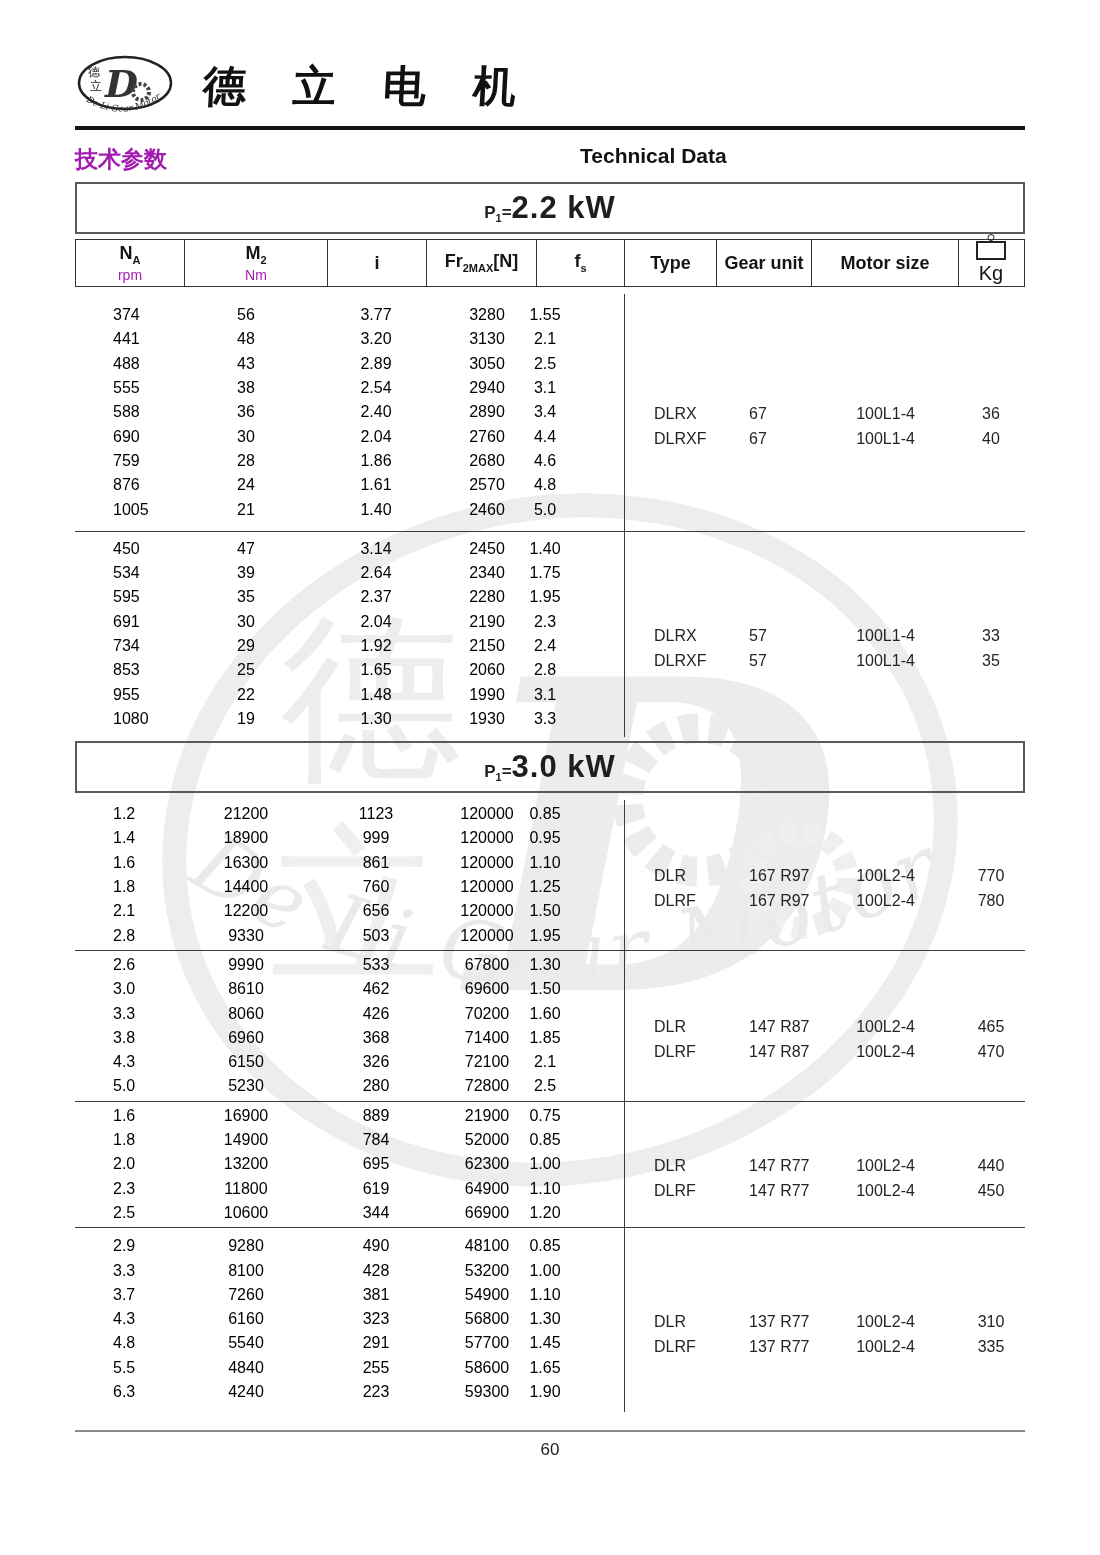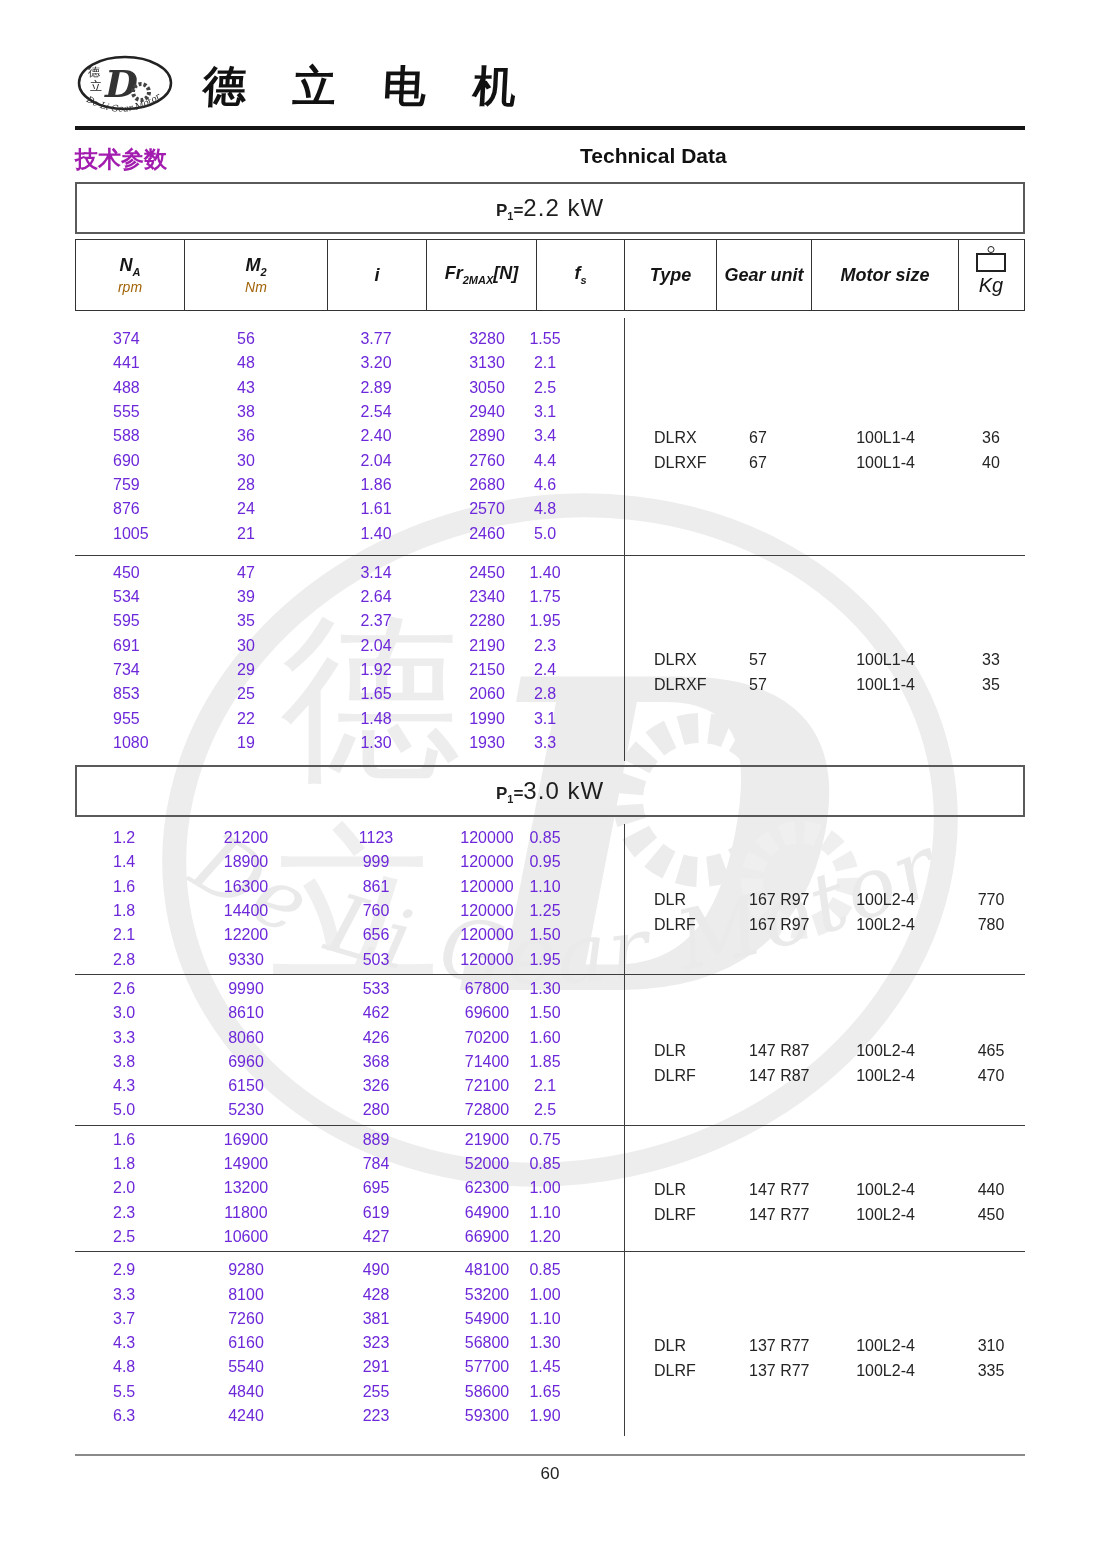--- a/index.html
+++ b/index.html
@@ -11,40 +11,40 @@
   .company{font-family:"DejaVu Serif",serif;font-weight:bold;font-size:43px;letter-spacing:16px;margin-left:28px;color:#111;transform:skewX(-3deg);}
   .toprule{height:4px;background:#151515;margin-top:2px;}
   
   .titles{position:relative;margin-top:14px;height:30px;}
   .cn-title{font-size:23px;font-weight:bold;color:#a21caf;}
   .en-title{position:absolute;left:505px;top:0;font-size:21px;font-weight:bold;color:#111;}
   
   .banner{margin-top:8px;height:48px;border:2px solid #5a5a5a;display:flex;align-items:baseline;justify-content:center;padding-top:0;line-height:48px;}
   .banner .pp{font-size:17px;font-weight:bold;}
   .banner .pp sub{font-size:11px;font-weight:bold;}
-  .banner .kw{font-size:24px;font-weight:normal;letter-spacing:1px;text-align:center;}
+  .banner .kw{font-size:31px;font-weight:bold;letter-spacing:1px;text-align:center;}
   .banner3{margin-top:4px;}
   
-  .colhead{margin-top:5px;height:72px;border:1.5px solid #333;display:flex;box-sizing:border-box;font-style:italic;}
+  .colhead{margin-top:5px;height:48px;border:1.5px solid #333;display:flex;box-sizing:border-box;}
   .hcell{border-right:1.5px solid #333;box-sizing:border-box;display:flex;flex-direction:column;align-items:center;justify-content:center;line-height:1.15;}
   .hcell:last-child{border-right:none;}
   .h-main{font-size:18px;font-weight:bold;color:#151515;}
   .h-main sub{font-size:11px;font-weight:bold;}
-  .h-unit{font-size:14px;color:#a16207;}
+  .h-unit{font-size:14px;color:#a21caf;}
   .hc1{width:109px;} .hc2{width:143px;} .hc3{width:99px;} .hc4{width:110px;} .hc5{width:88px;}
   .hc6{width:92px;} .hc7{width:95px;} .hc8{width:147px;} .hc9{width:64px;}
   .wicon{width:30px;height:19px;border:2px solid #222;position:relative;margin-bottom:2px;box-sizing:border-box;}
   .wicon::before{content:"";position:absolute;top:-9px;left:50%;transform:translateX(-50%);width:5px;height:5px;border:1.5px solid #222;border-radius:50%;}
   .h-kg{font-size:20px;color:#151515;}
   
   .groups{margin-top:7px;}
   .group{display:flex;}
   .group:not(:last-child){border-bottom:1.5px solid #3c3c3c;}
   .data-col{width:549px;box-sizing:border-box;}
-  .drow{display:flex;height:24.3px;align-items:center;font-size:16px;color:#6d28d9;}
+  .drow{display:flex;height:24.3px;align-items:center;font-size:16px;color:#000000;}
   .cell{box-sizing:border-box;}
   .c1{width:115px;text-align:left;padding-left:38px;}
   .c2{width:112px;text-align:center;}
   .c3{width:148px;text-align:center;}
   .c4{width:74px;text-align:center;}
   .c5{width:100px;text-align:center;padding-right:58px;}
   .info-col{width:400px;box-sizing:border-box;border-left:1.5px solid #3c3c3c;display:flex;align-items:center;}
   .info-rows{width:100%;margin-top:28px;}
   .irow{display:flex;height:25px;align-items:center;font-size:16px;color:#242424;}
   .icell{box-sizing:border-box;}
@@ -465,21 +465,21 @@
             <div class="drow">
               <div class="cell c1">2.3</div>
               <div class="cell c2">11800</div>
               <div class="cell c3">619</div>
               <div class="cell c4">64900</div>
               <div class="cell c5">1.10</div>
             </div>
             <div class="drow">
               <div class="cell c1">2.5</div>
               <div class="cell c2">10600</div>
-              <div class="cell c3">427</div>
+              <div class="cell c3">344</div>
               <div class="cell c4">66900</div>
               <div class="cell c5">1.20</div>
             </div>
           </div>
           <div class="info-col">
             <div class="info-rows">
               <div class="irow">
                 <div class="icell ic1">DLR</div>
                 <div class="icell ic2">147 R77</div>
                 <div class="icell ic3">100L2-4</div>

